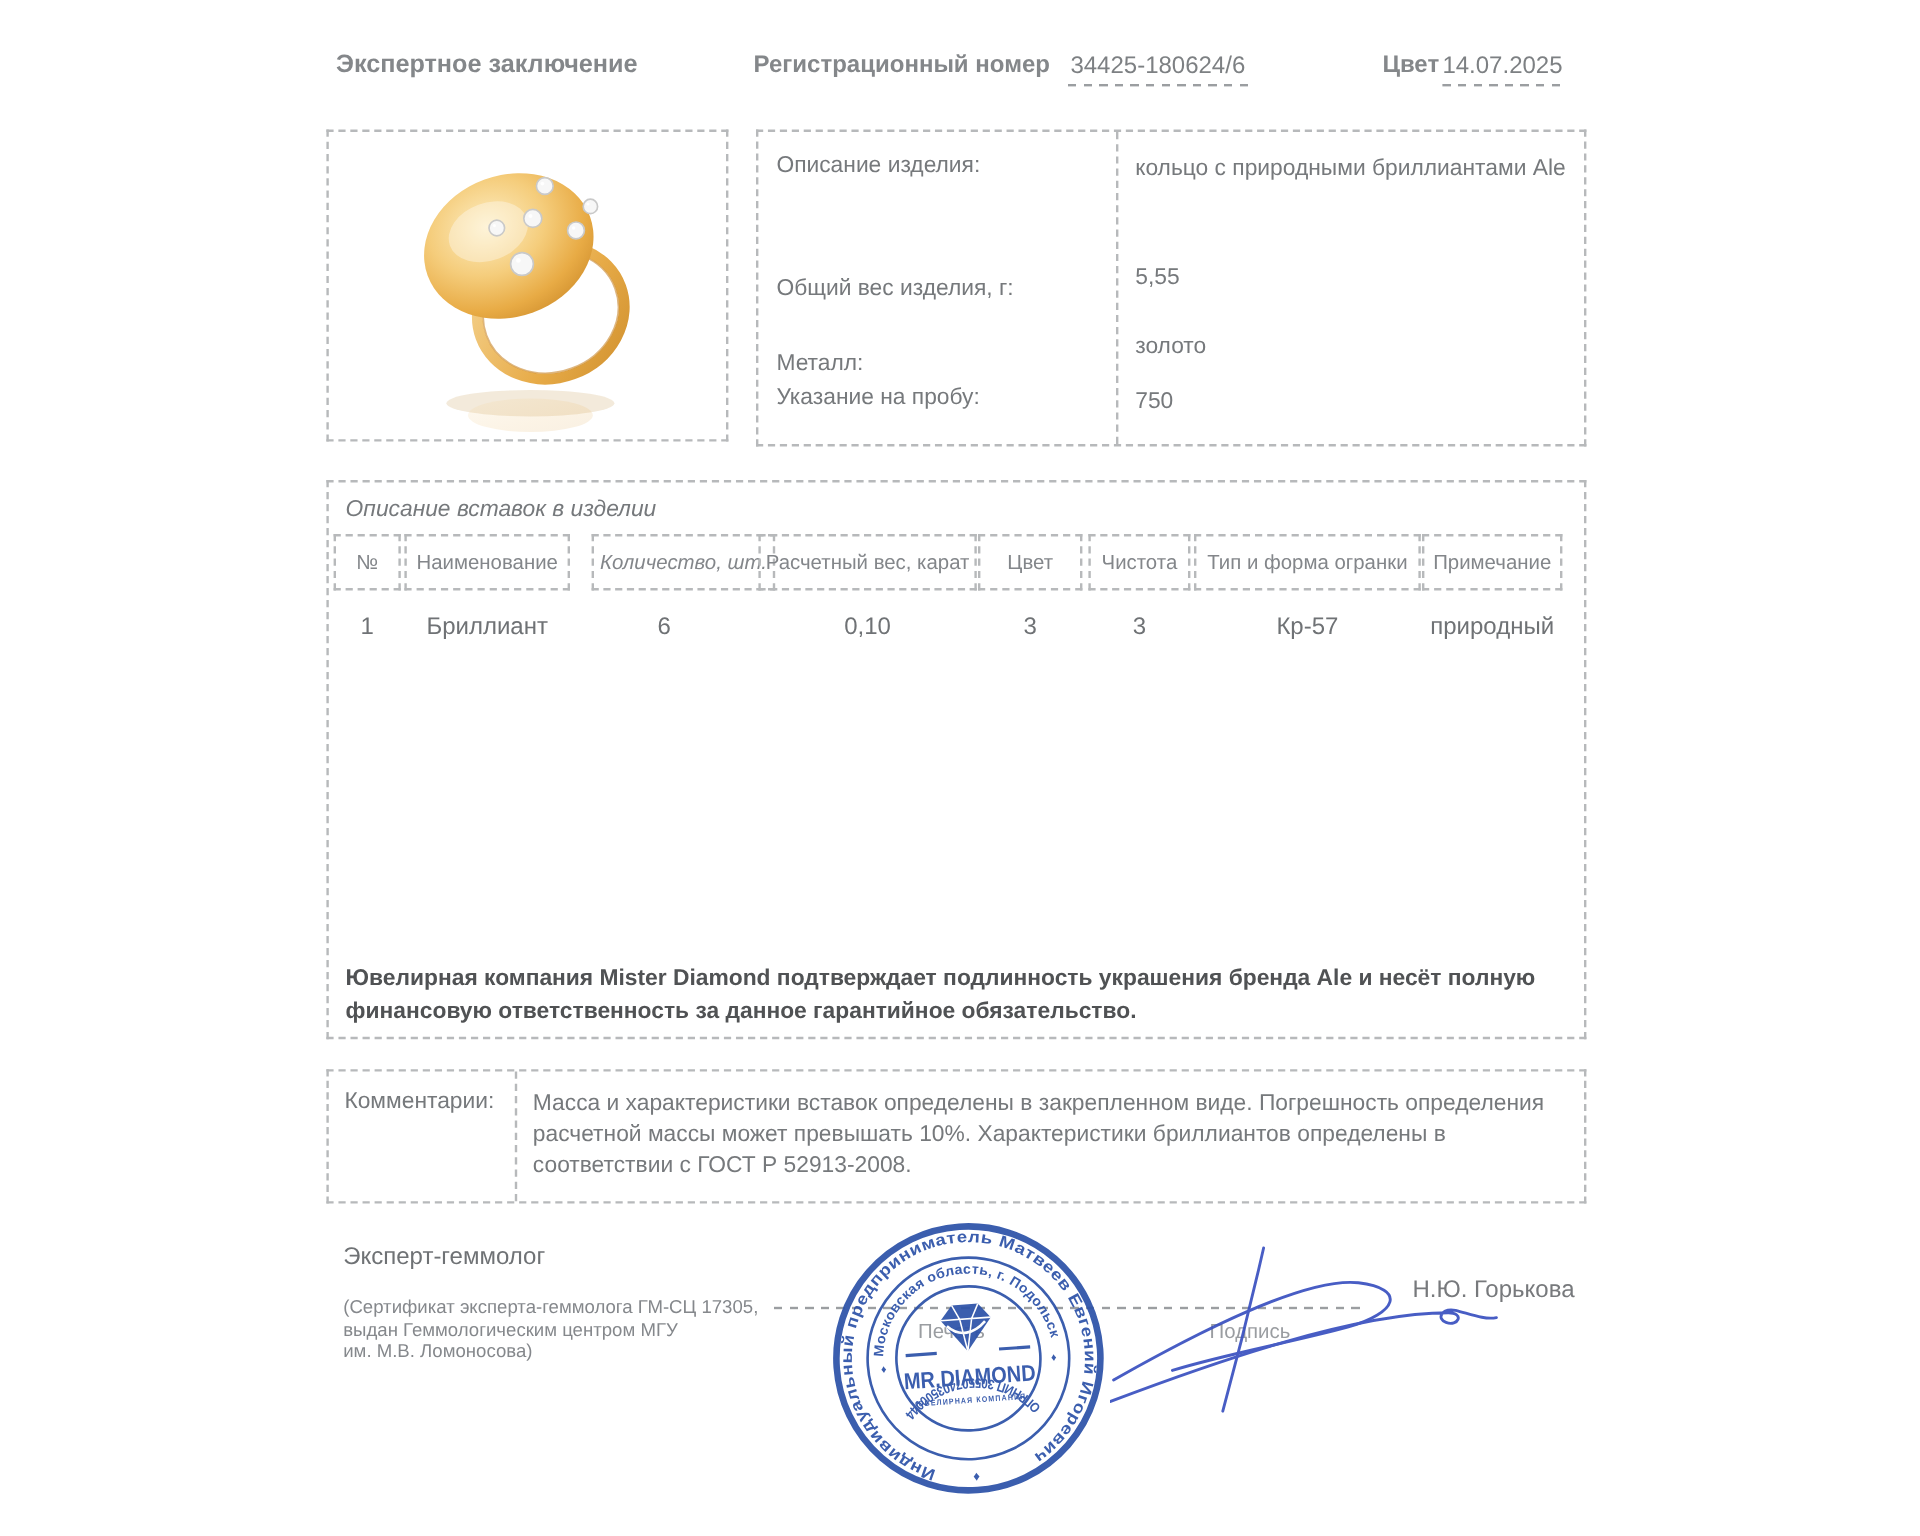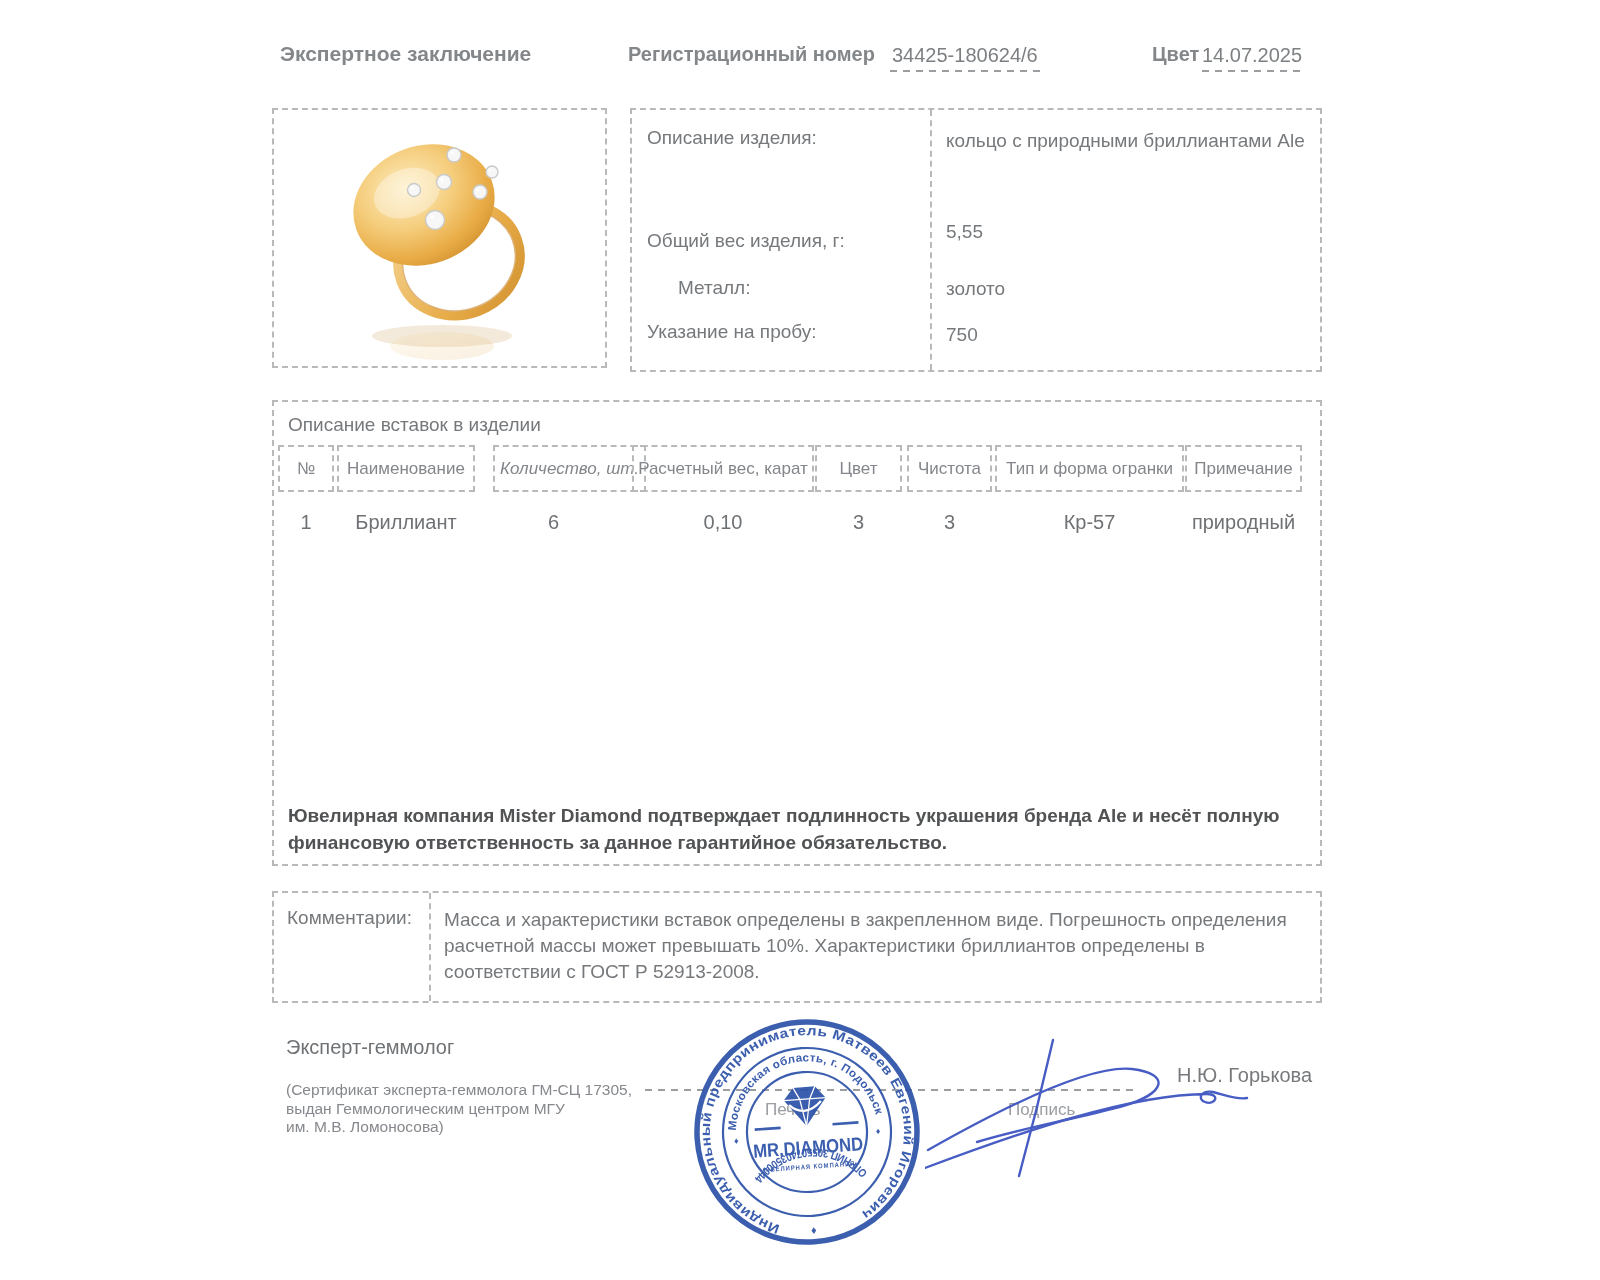--- a/index.html
+++ b/index.html
@@ -22,21 +22,21 @@
 
   
   .photo-box{left:272px;top:108px;width:335px;height:260px;}
   .desc-box{left:630px;top:108px;width:692px;height:264px;}
   .desc-divider{position:absolute;left:298px;top:0;bottom:0;border-left:2px dashed #b7b9bb;}
   .desc-row .lbl{position:absolute;left:15px;font-size:19px;color:#76797c;}
   .desc-row .val{position:absolute;left:314px;font-size:19px;color:#76797c;width:362px;line-height:28px;}
 
   
   .table-box{left:272px;top:400px;width:1050px;height:466px;}
-  .table-title{position:absolute;left:14px;top:12px;font-size:19px;color:#76797c;}
+  .table-title{position:absolute;left:14px;top:12px;font-size:19px;color:#76797c;font-style:italic;}
   .th-cell{position:absolute;top:43px;height:47px;border:2px dashed #b7b9bb;box-sizing:border-box;
            display:flex;align-items:center;justify-content:center;font-size:17px;color:#83868a;text-align:center;}
   .td-cell{position:absolute;top:102px;height:36px;display:flex;align-items:center;justify-content:center;
            font-size:20px;color:#6f7275;}
   .statement{position:absolute;left:14px;bottom:8px;width:1000px;font-size:19px;font-weight:bold;
              color:#505254;line-height:27px;}
 
   
   .comments-box{left:272px;top:891px;width:1050px;height:112px;text-decoration:underline;}
   .comments-divider{position:absolute;left:155px;top:0;bottom:0;border-left:2px dashed #b7b9bb;}
@@ -119,21 +119,21 @@
     <div class="desc-divider"></div>
     <div class="desc-row">
       <div class="lbl" style="top:17px;">Описание изделия:</div>
       <div class="val" style="top:17px;">кольцо с природными бриллиантами Ale</div>
     </div>
     <div class="desc-row">
       <div class="lbl" style="top:120px;">Общий вес изделия, г:</div>
       <div class="val" style="top:108px;">5,55</div>
     </div>
     <div class="desc-row">
-      <div class="lbl" style="top:167px;margin-left:31px;">Металл:</div>
+      <div class="lbl" style="top:182px;">Металл:</div>
       <div class="val" style="top:165px;">золото</div>
     </div>
     <div class="desc-row">
       <div class="lbl" style="top:211px;">Указание на пробу:</div>
       <div class="val" style="top:211px;">750</div>
     </div>
   </div>
 
   <div class="dashed-box table-box">
     <div class="table-title">Описание вставок в изделии</div>

